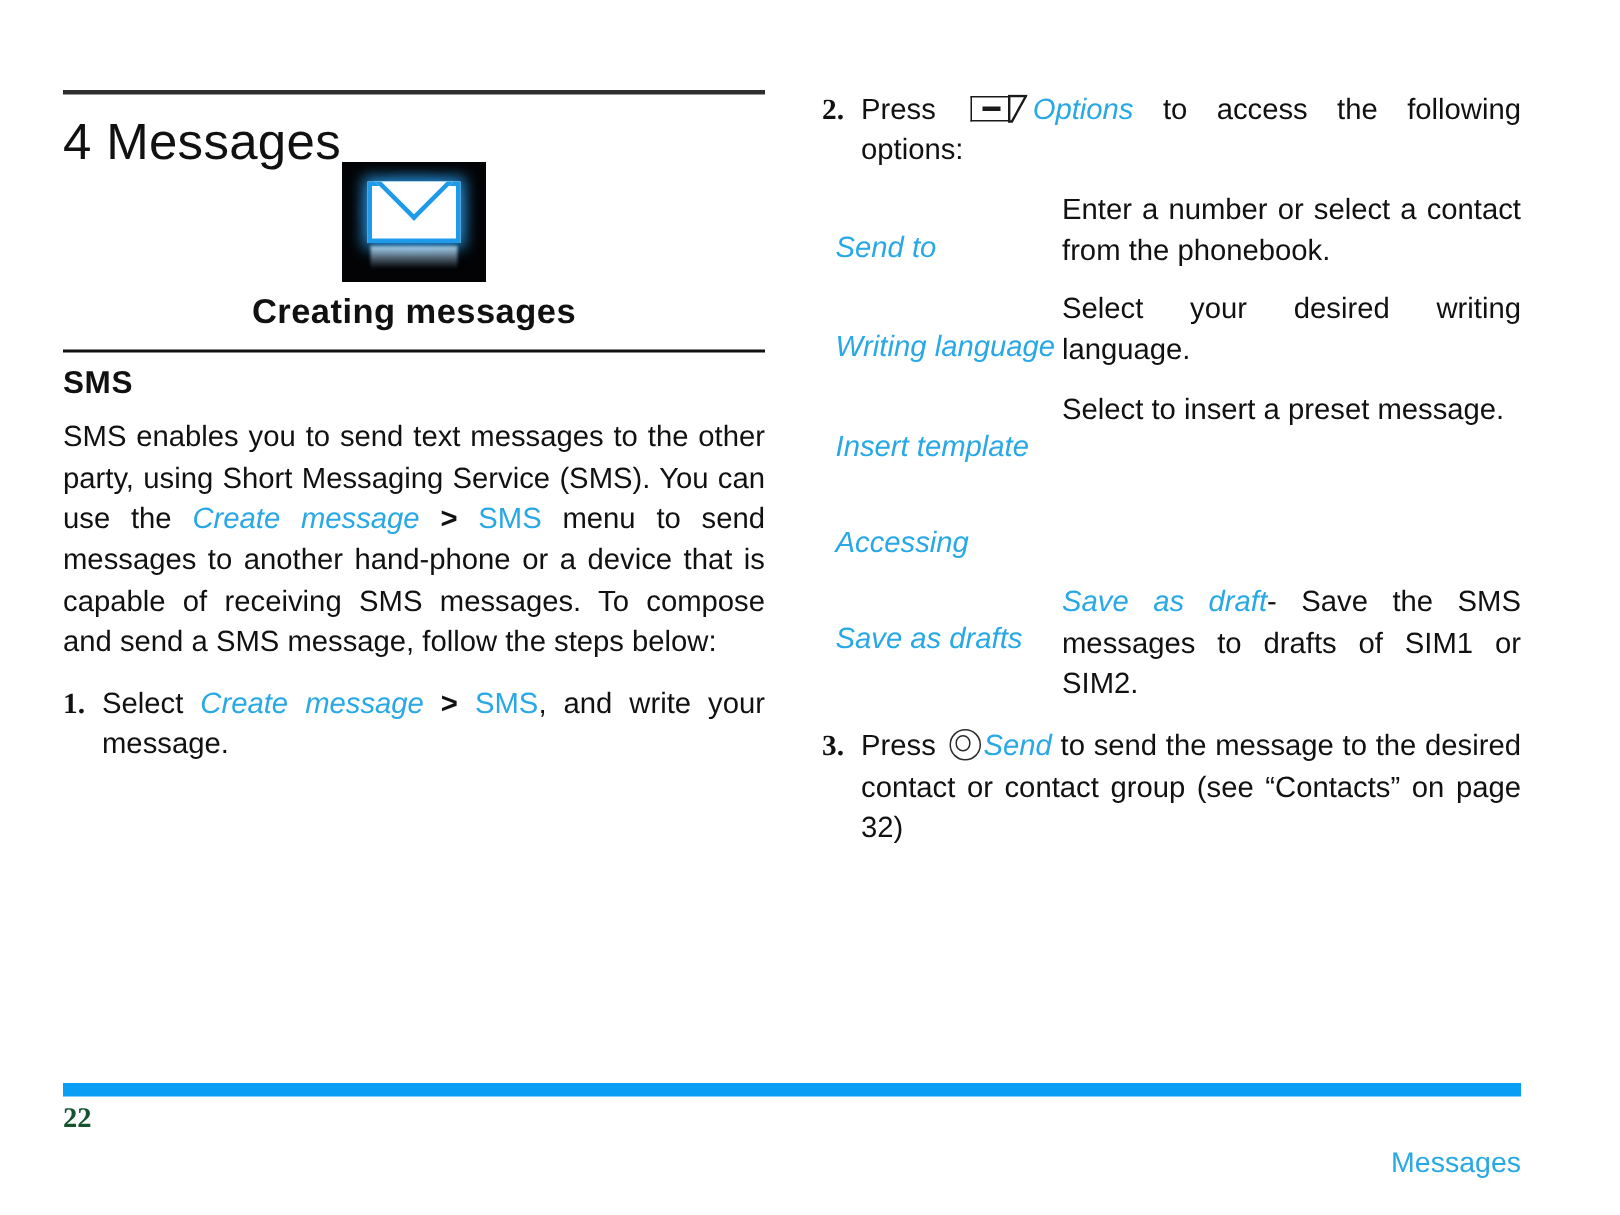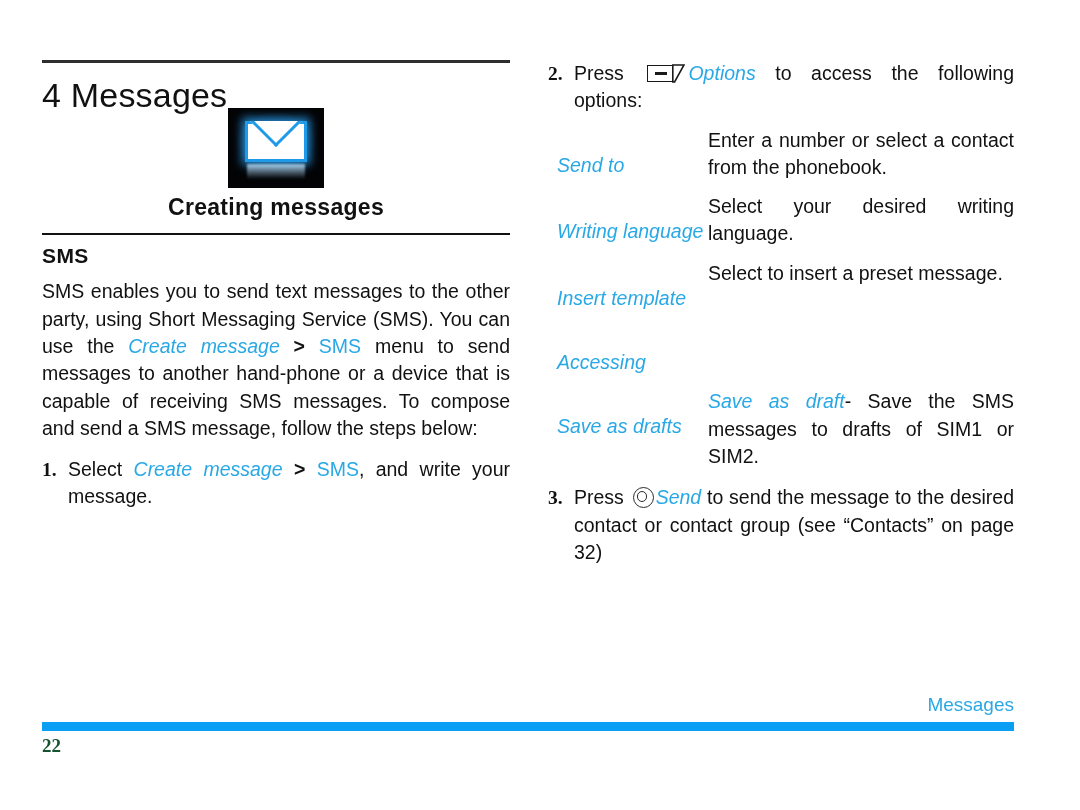--- a/index.html
+++ b/index.html
@@ -266,21 +266,21 @@
     left: 42px;
     top: 735px;
     font-size: 19px;
     font-weight: 700;
     color: #14532d;
     font-family: "Liberation Serif", serif;
   }
   .footer-chapter {
     position: absolute;
     right: 66px;
-    top: 694px;
+    top: 765px;
     font-size: 19px;
     color: #29a8e6;
   }
 </style>
 </head>
 <body>
 
 <div class="page">
 
   <div class="col-left">

